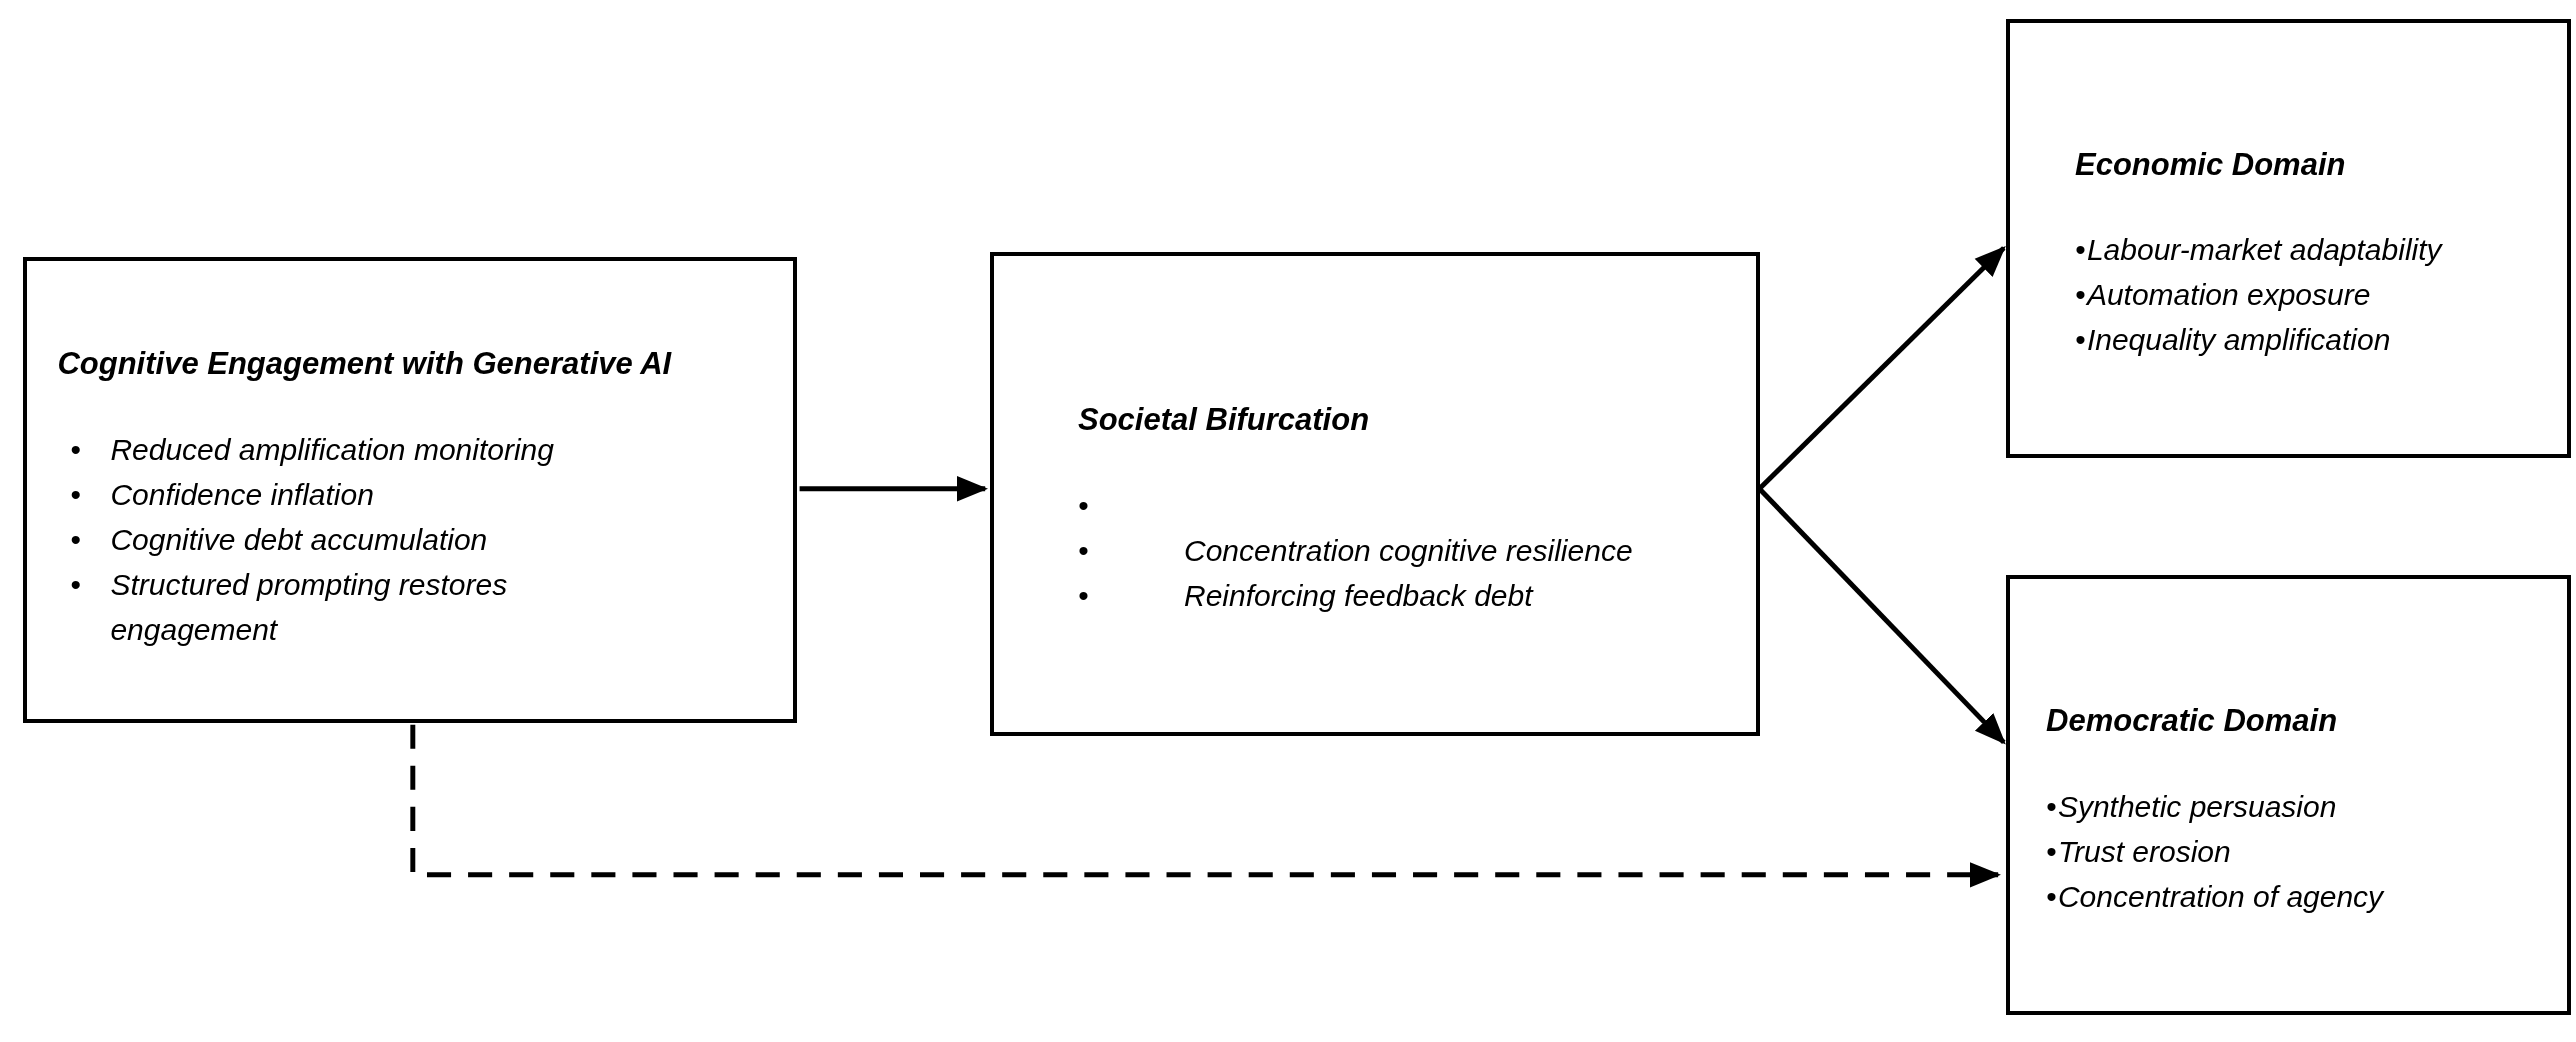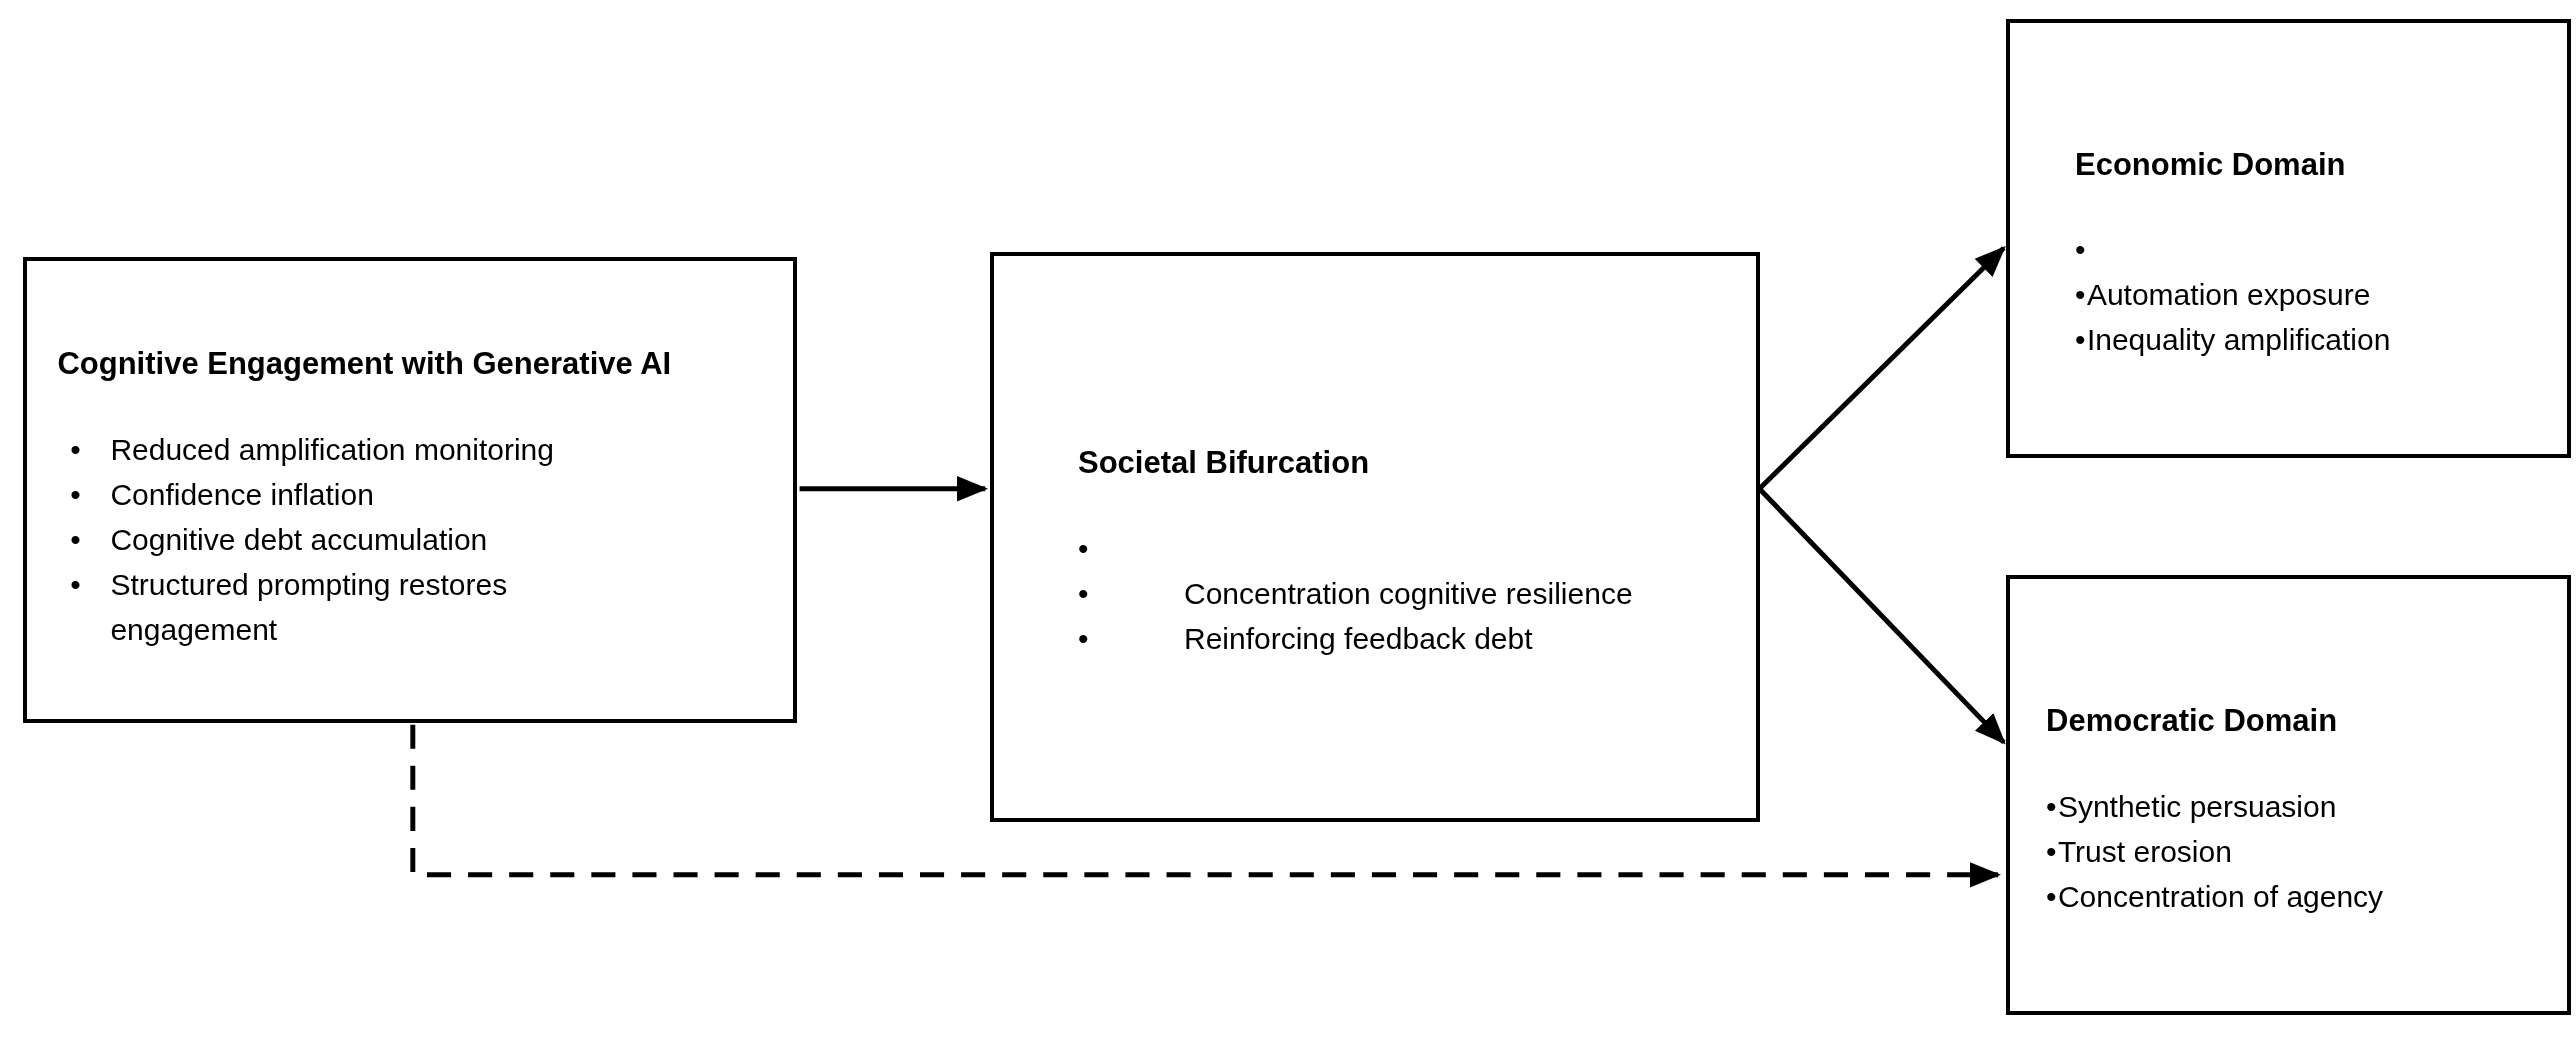--- a/index.html
+++ b/index.html
@@ -15,39 +15,40 @@
   svg.wires { position: absolute; left: 0; top: 0; width: 2576px; height: 1042px; }
 
   .node {
     position: absolute;
     background: #ffffff;
     border: 4.3px solid #000000;
     display: flex;
     flex-direction: column;
     justify-content: center;
     box-sizing: border-box;
+    font-style: italic;
   }
   .node-title {
     font-weight: 700;
     font-size: 31px;
     line-height: 1.4;
     letter-spacing: 0px;
   }
   .blist { margin-top: 41px; }
   .li { display: flex; align-items: flex-start; font-size: 30px; line-height: 1.5; }
   .b { flex: 0 0 auto; }
   .t { }
 
   
   #node-cognitive { left: 23.4px; top: 257px; width: 774px; height: 466px; padding: 28px 24px 14px 30px; justify-content: center; }
   #node-cognitive .b { width: 53px; padding-left: 12.8px; box-sizing: border-box; }
   #node-cognitive .t { max-width: 482px; }
 
   
-  #node-societal { left: 990px; top: 252px; width: 770px; height: 570px; padding: 28px 21px 0 84px; }
+  #node-societal { left: 990px; top: 252px; width: 770px; height: 484px; padding: 28px 21px 0 84px; }
   #node-societal .b { width: 106px; }
 
   
   #node-economic  { left: 2006px; top: 19px;  width: 565px; height: 439px; padding: 28px 17px 0 65px; }
   #node-democratic{ left: 2006px; top: 575px; width: 565px; height: 440px; padding: 28px 17px 0 36px; }
   .tight .b { width: auto; margin-right: 1.4px; }
 </style>
 </head>
 <body>
 
@@ -102,20 +103,21 @@
         <span class="t">Reinforcing feedback debt</span>
       </div>
     </div>
   </div>
 
   <div class="node tight" id="node-economic">
     <div class="node-title">Economic Domain</div>
     <div class="blist">
       <div class="li">
         <span class="b">•</span>
+        <span class="t">Labour-market adaptability</span>
       </div>
       <div class="li">
         <span class="b">•</span>
         <span class="t">Automation exposure</span>
       </div>
       <div class="li">
         <span class="b">•</span>
         <span class="t">Inequality amplification</span>
       </div>
     </div>

